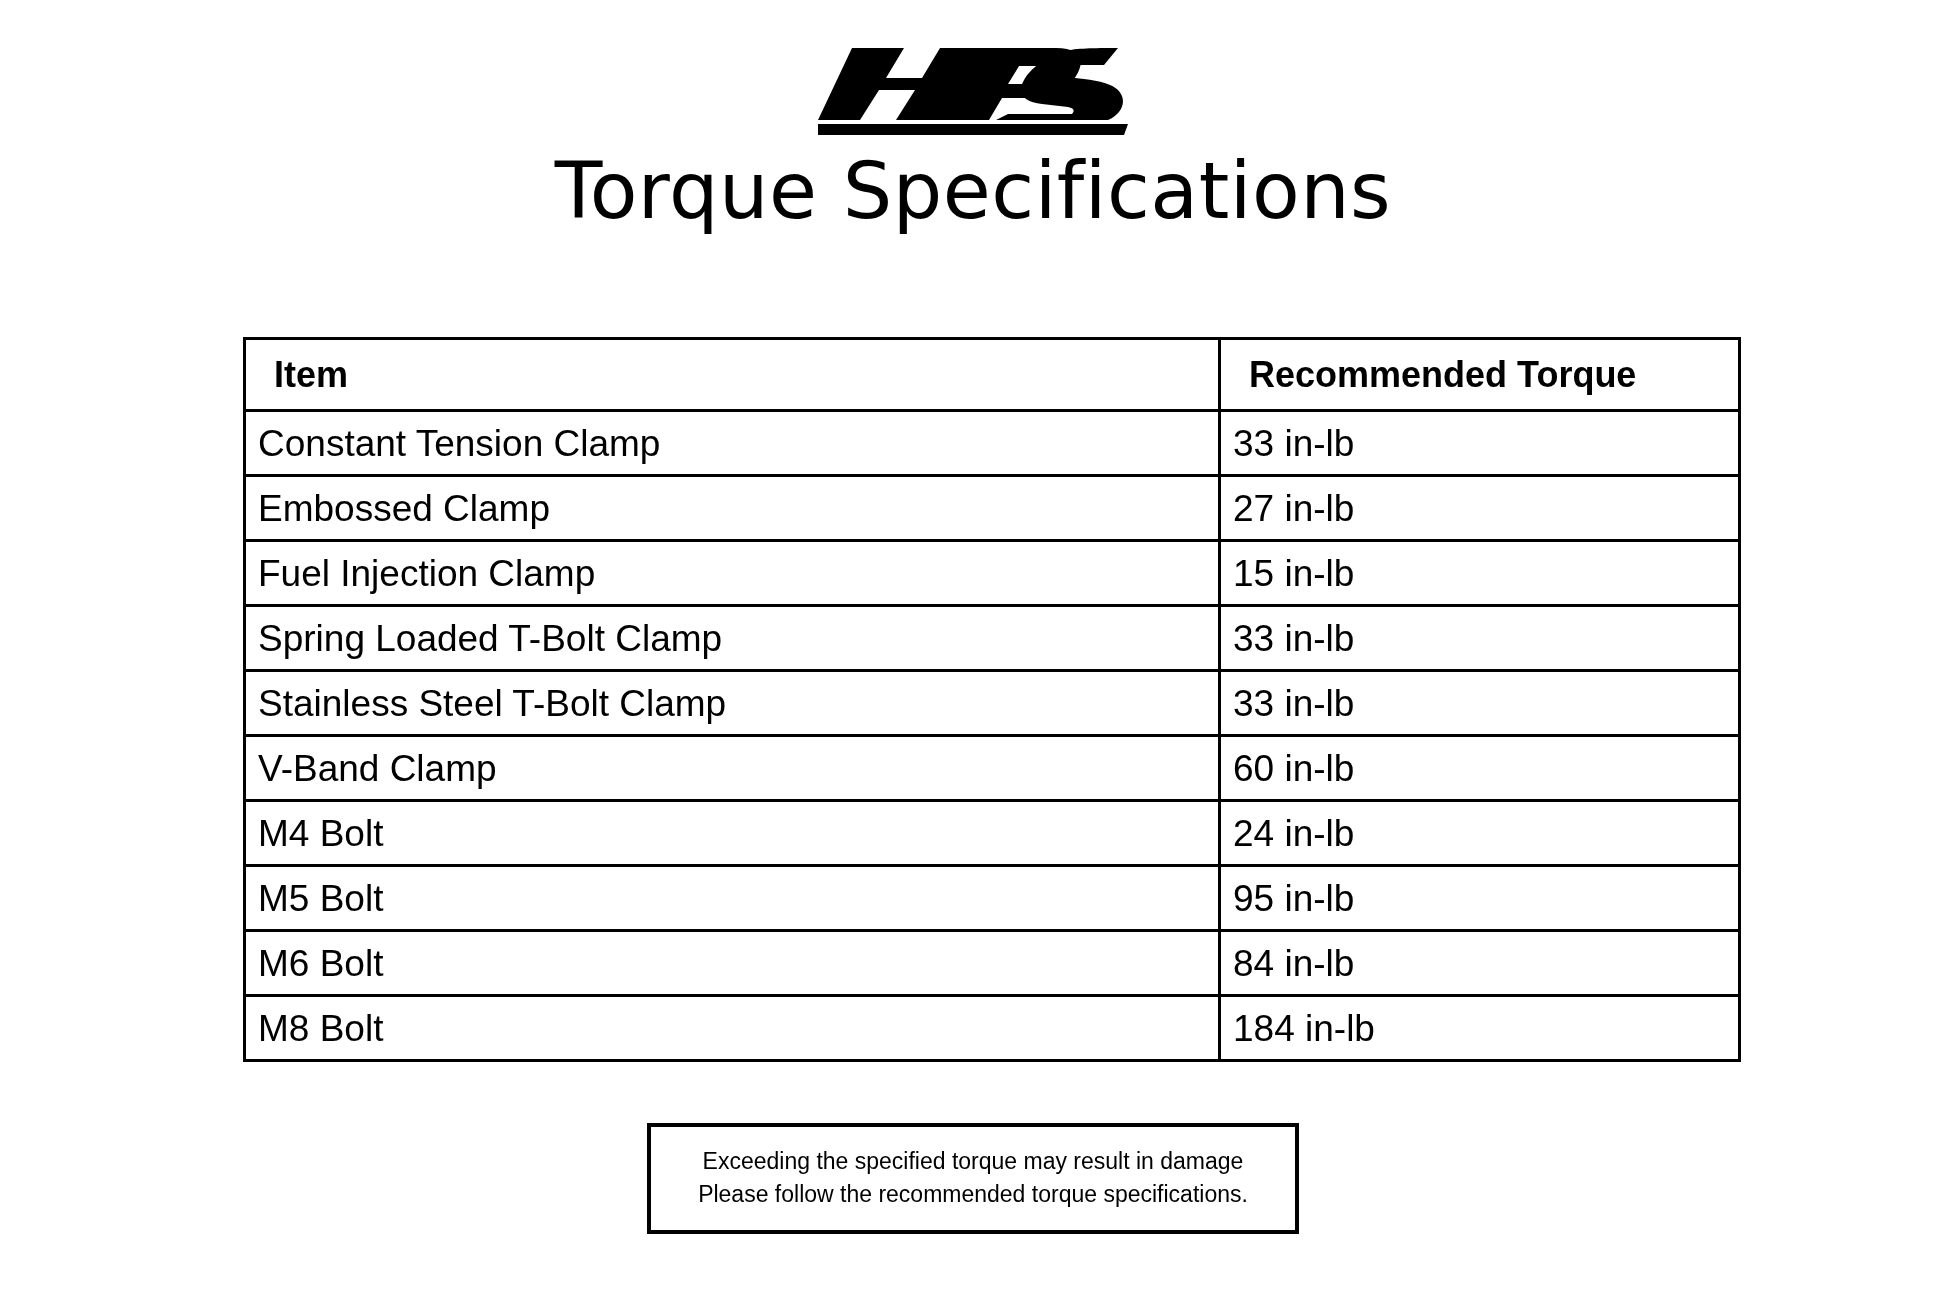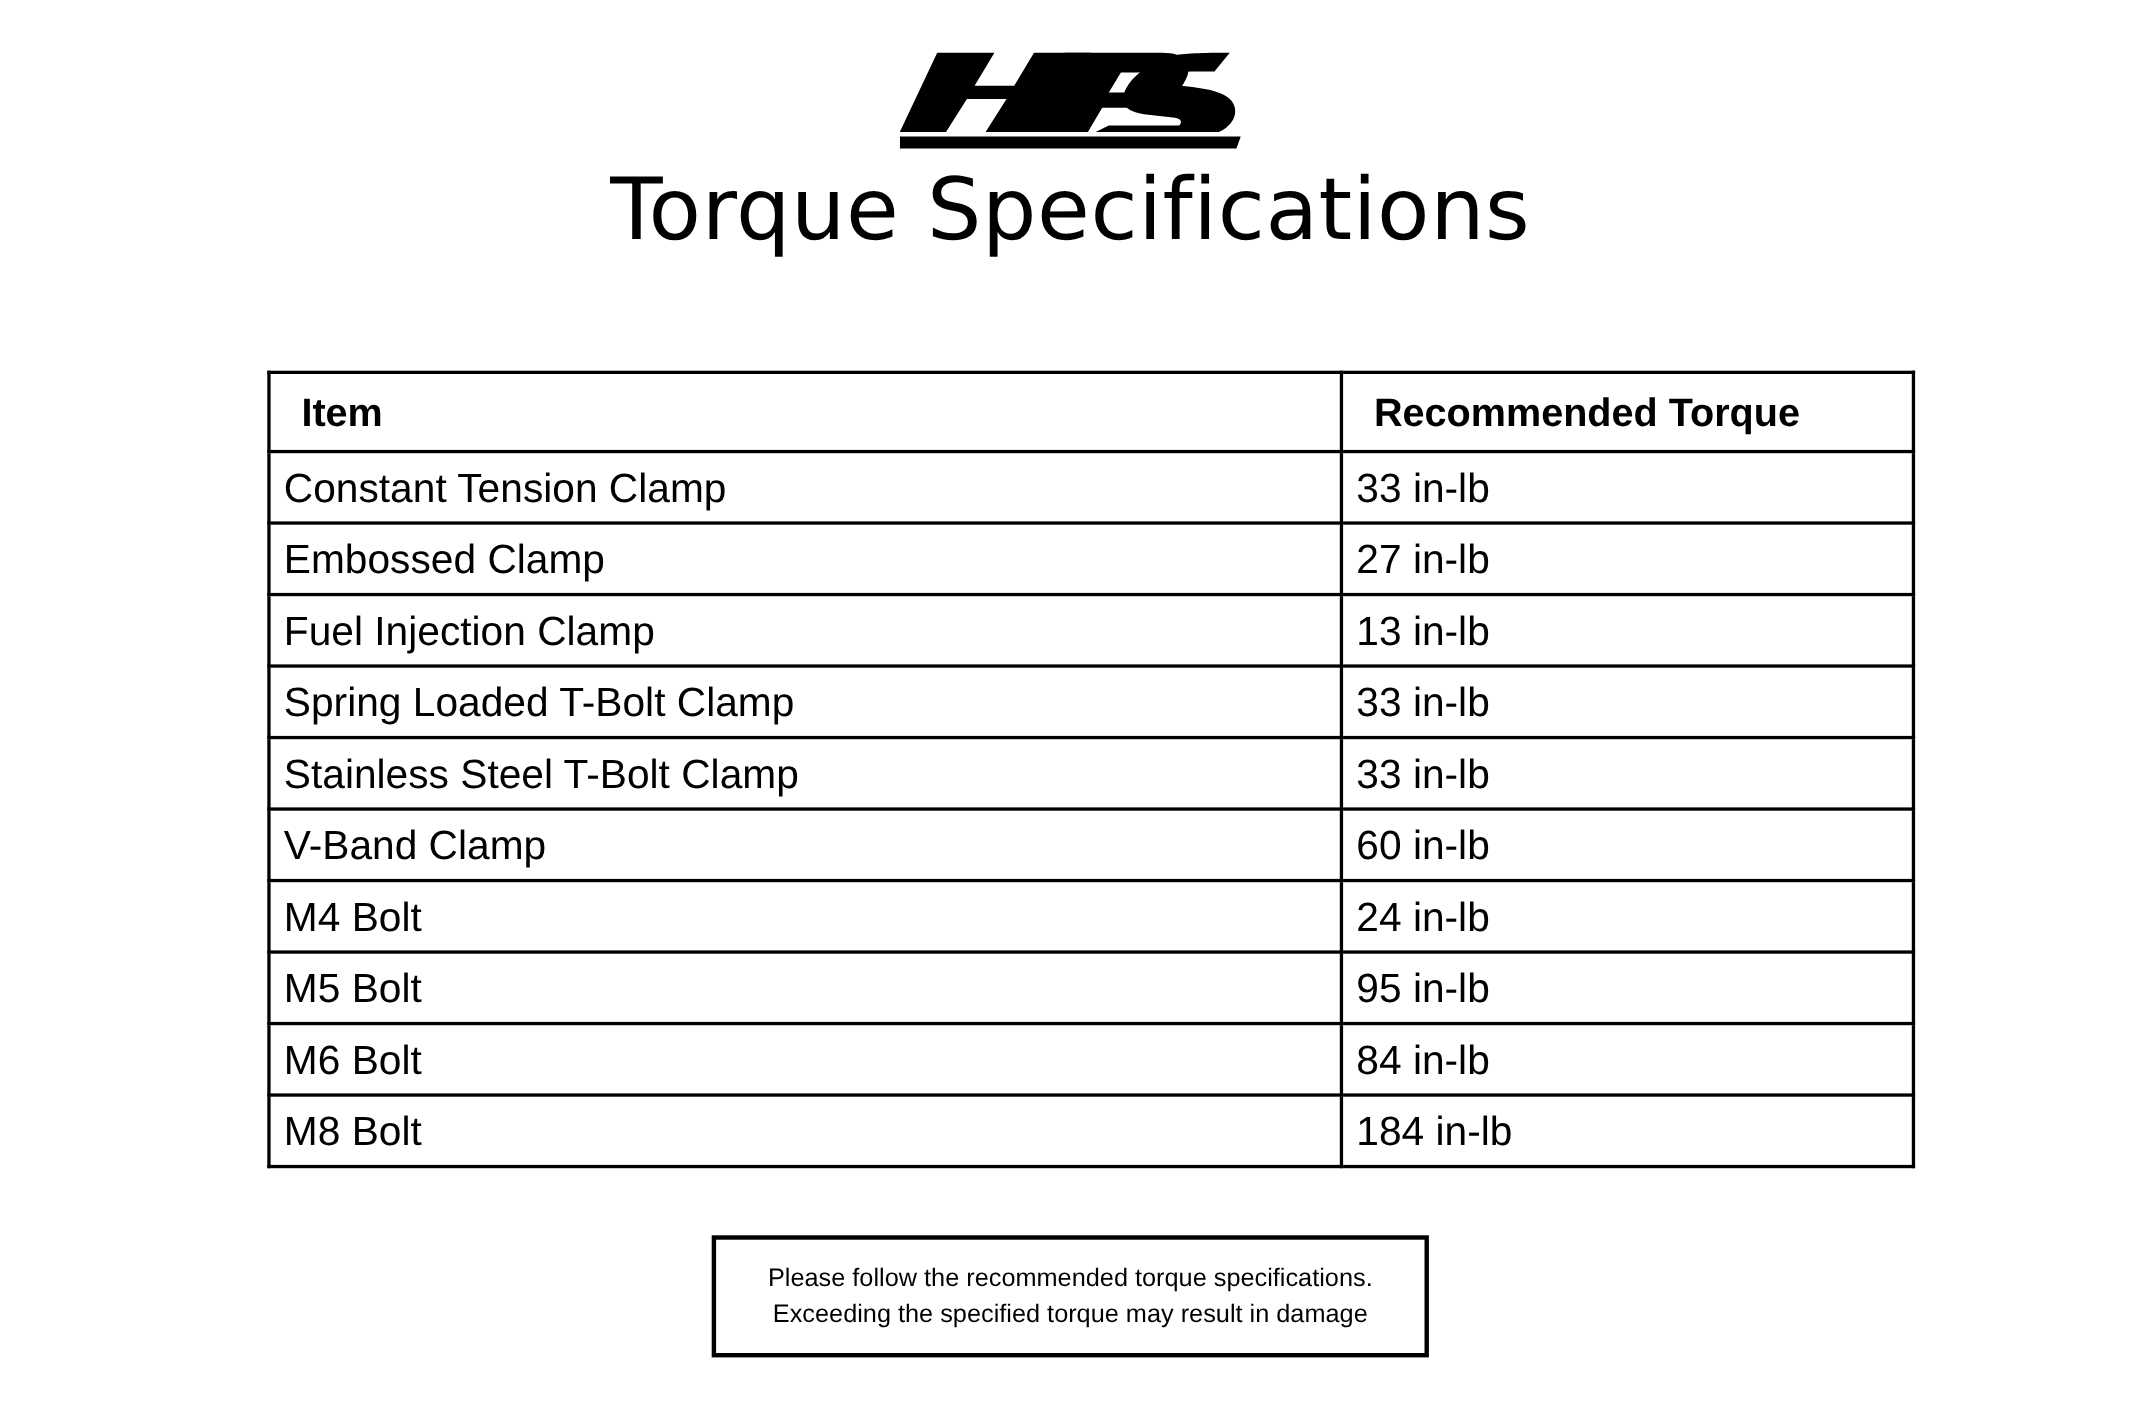--- a/index.html
+++ b/index.html
@@ -149,21 +149,21 @@
     <tr>
       <td>Constant Tension Clamp</td>
       <td>33 in-lb</td>
     </tr>
     <tr>
       <td>Embossed Clamp</td>
       <td>27 in-lb</td>
     </tr>
     <tr>
       <td>Fuel Injection Clamp</td>
-      <td>13 in-lb</td>
+      <td>15 in-lb</td>
     </tr>
     <tr>
       <td>Spring Loaded T-Bolt Clamp</td>
       <td>33 in-lb</td>
     </tr>
     <tr>
       <td>Stainless Steel T-Bolt Clamp</td>
       <td>33 in-lb</td>
     </tr>
     <tr>
@@ -184,16 +184,16 @@
     </tr>
     <tr>
       <td>M8 Bolt</td>
       <td>184 in-lb</td>
     </tr>
   </tbody>
 </table>
 
 <div class="note-wrap">
   <div class="note-box">
+    <div class="note-line">Exceeding the specified torque may result in damage</div>
     <div class="note-line">Please follow the recommended torque specifications.</div>
-    <div class="note-line">Exceeding the specified torque may result in damage</div>
   </div>
 </div>
 
 </body></html>

